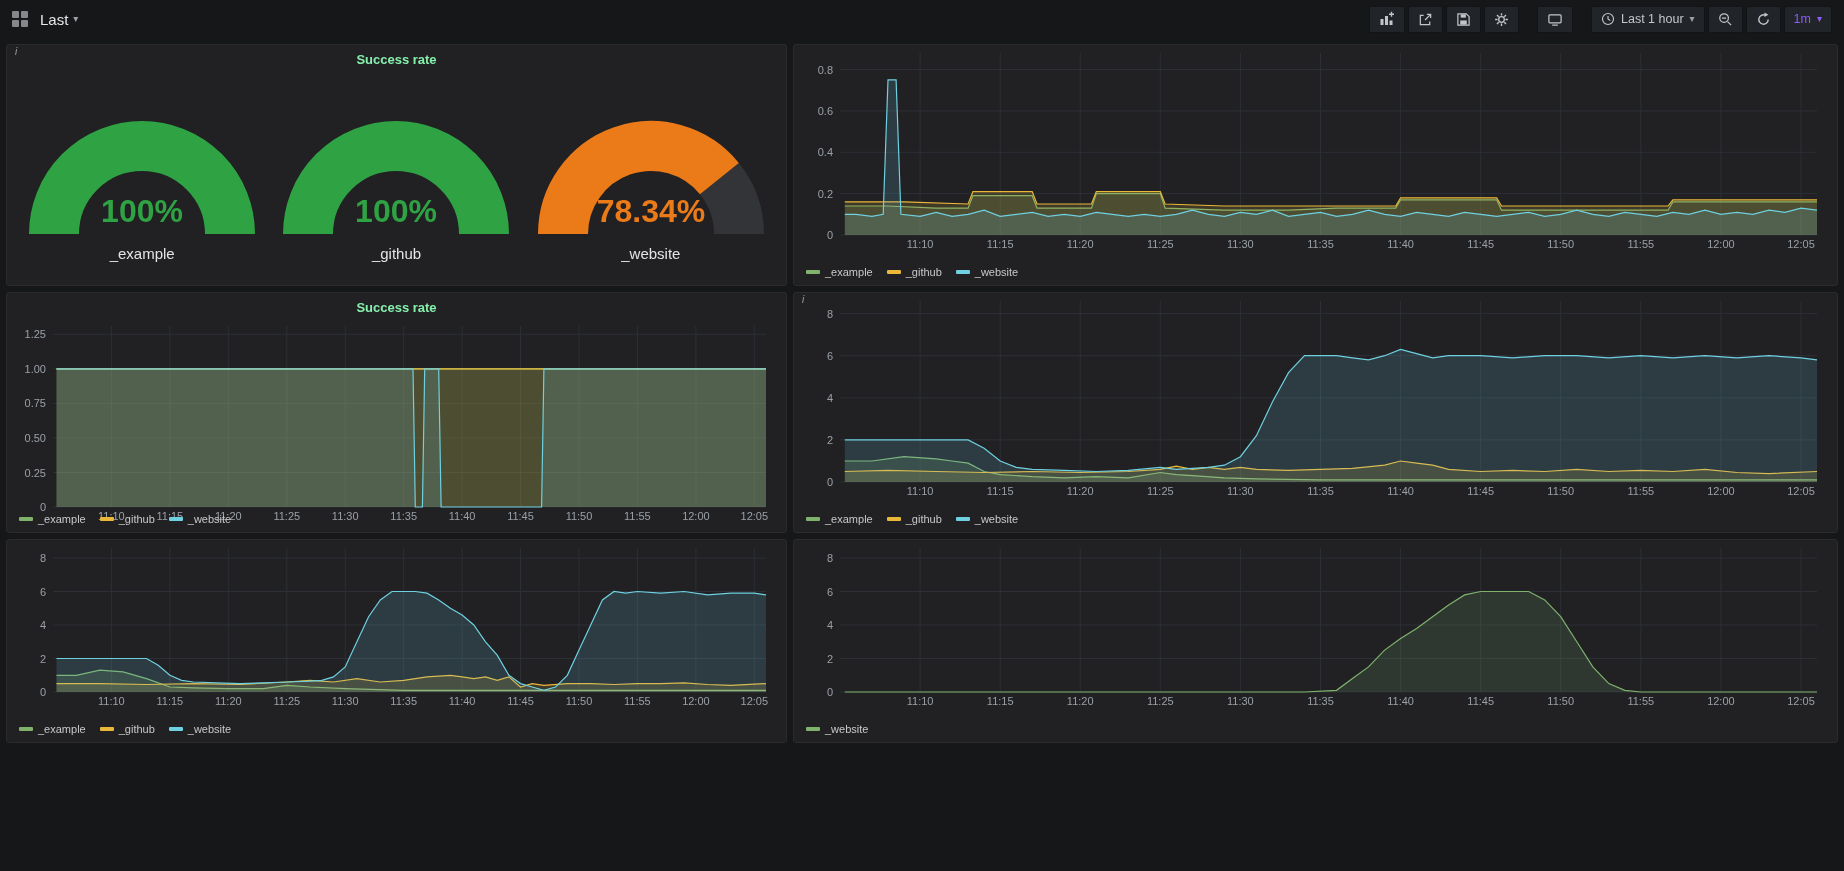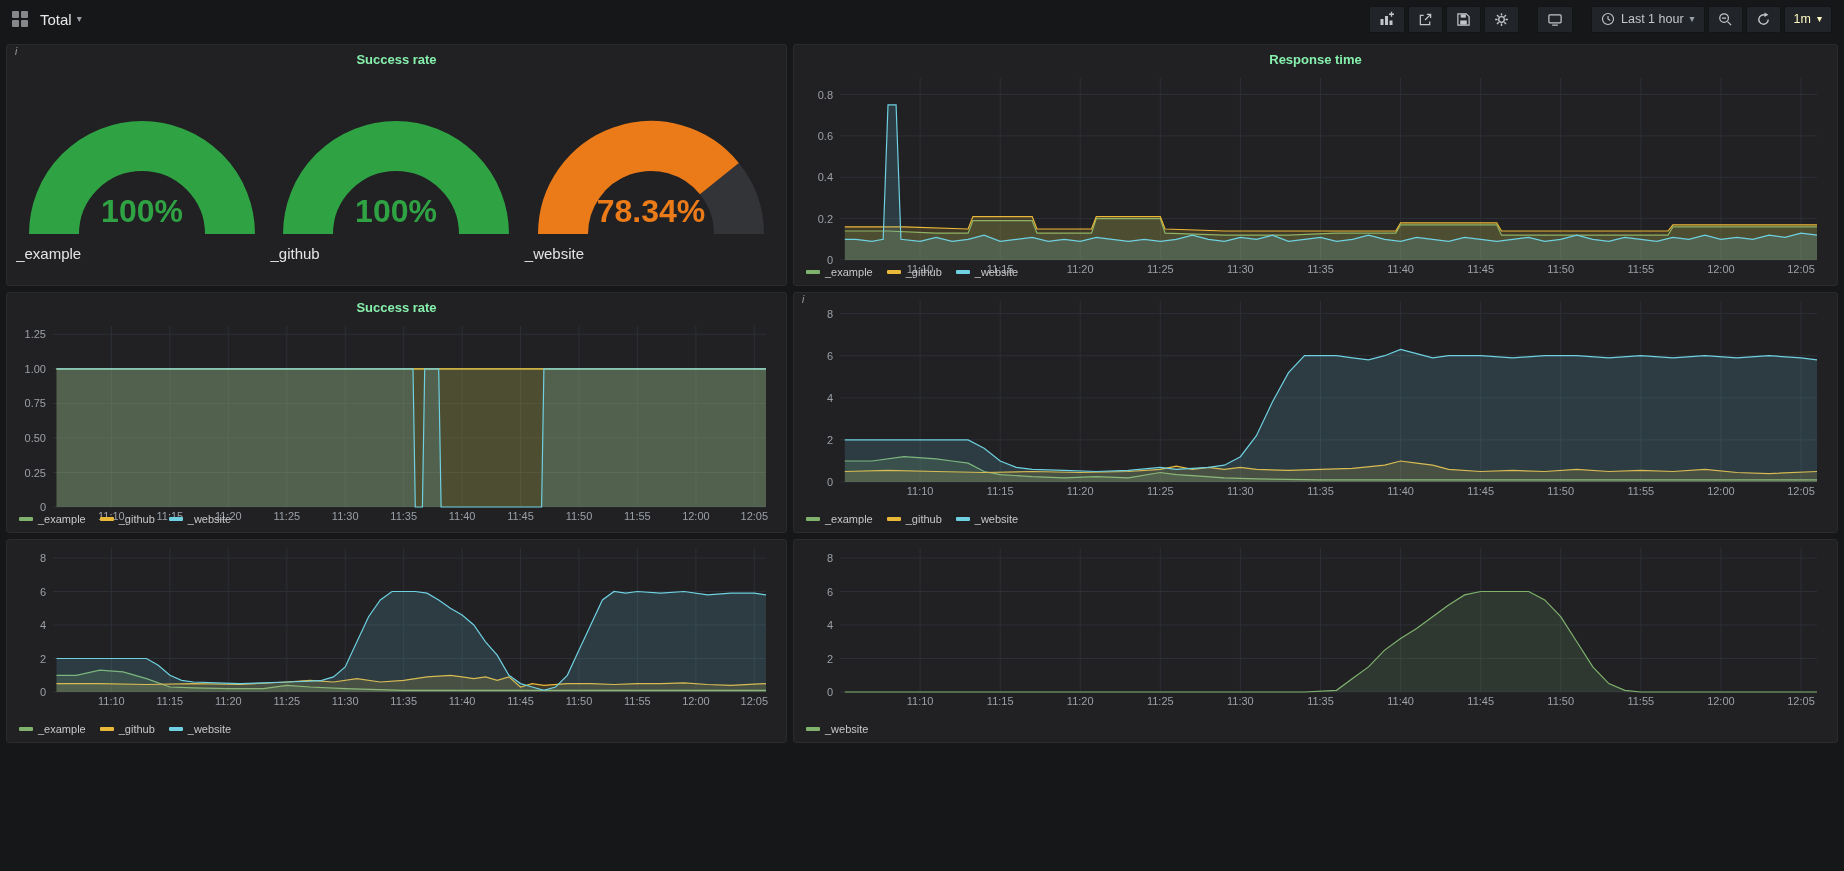--- a/index.html
+++ b/index.html
@@ -17,55 +17,55 @@
   .dash-title { font-size:15px; color:#e7e7e9; cursor:pointer; display:flex; align-items:center; gap:5px; }
   .caret { color:#9aa0a6; font-size:10px; line-height:1; }
   .nav-right { display:flex; align-items:center; gap:3px; }
   .nbtn {
     height:27px; min-width:30px; display:flex; align-items:center; justify-content:center; gap:6px;
     background:#212428; border:1px solid #121417; border-radius:2px;
     color:#c3c6c9; font-family:inherit; font-size:12.5px; padding:0 9px; cursor:pointer;
   }
   .nbtn svg { display:block; }
   .sep { width:12px; }
-  .orange { color:#fef9c3; }
+  .orange { color:#8b5cf6; }
   
   .dash { display:grid; grid-template-columns:781px 1045px; grid-template-rows:242px 241px 204px; gap:6px; padding:6px; }
   .panel {
     background:#212124; border:1px solid #2b2b2f; border-radius:3px;
     position:relative; display:flex; flex-direction:column; padding:0 8px 3px; overflow:hidden;
   }
   .panel-title { margin:0; font-size:13px; font-weight:600; color:#86efac; text-align:center; padding:7px 0 3px; cursor:pointer; flex:none; }
   .corner-info { position:absolute; top:1px; left:3px; width:12px; height:12px; font-size:10px; font-style:italic; color:#9aa0a6; line-height:12px; text-align:center; cursor:pointer; }
   .chart { flex:1; min-height:0; cursor:crosshair; }
   .legend { flex:none; display:flex; gap:14px; align-items:center; padding:1px 4px 4px; font-size:11px; color:#c7c8ca; }
   .legend .li { cursor:pointer; display:inline-flex; align-items:center; }
   .legend .sw { width:14px; height:4px; border-radius:1px; display:inline-block; margin-right:5px; }
   
   svg .grid { stroke:#2c2f36; stroke-width:1; }
   svg text.tick { fill:#9aa0a6; font-size:11px; font-family:"Liberation Sans", sans-serif; }
   
   .gauges { flex:1; display:flex; align-items:center; justify-content:space-around; }
-  .gauge { display:flex; flex-direction:column; }
+  .gauge { display:flex; flex-direction:column; align-items:center; }
   .gauge .glabel { font-size:15px; color:#e4e4e6; margin-top:3px; }
   .gauge-value { font-weight:700; font-size:32px; font-family:"Liberation Sans", sans-serif; }
 </style>
 </head>
 <body>
 
 <header class="navbar">
   <div class="nav-left">
     <span class="logo">
         <i></i>
         <i></i>
         <i></i>
         <i></i>
       </span>
     <span class="dash-title">
-      <span>Total</span>
+      <span>Last</span>
       <span class="caret">▾</span>
     </span>
   </div>
   <div class="nav-right">
     <button class="nbtn">
       <svg width="16" height="16" viewBox="0 0 16 16">
         <rect x="1.5" y="8" width="3" height="6" fill="#c3c6c9"></rect>
           <rect x="6" y="5" width="3" height="9" fill="#c3c6c9"></rect>
           <rect x="10.5" y="9.5" width="3" height="4.5" fill="#c3c6c9"></rect>
         <path d="M12.5 0.8 v5 M10 3.3 h5" stroke="#c3c6c9" stroke-width="1.4" fill="none"></path>
@@ -150,21 +150,20 @@
             <path d="M194.40 88.63A88 88 0 0 1 214.00 144.00" stroke="#333438" stroke-width="50" fill="none"></path>
             <path d="M38.00 144.00A88 88 0 0 1 194.40 88.63" stroke="#eb7b18" stroke-width="50" fill="none"></path>
             <text x="126" y="132" text-anchor="middle" class="gauge-value" fill="#eb7b18">78.34%</text>
           </svg>
           <div class="glabel">_website</div>
         </div>
       </div>
   </section>
 
   <section class="panel">
-    <h2 class="panel-title">Response time</h2>
     <div class="chart"><svg width="1027" height="207">
           <line class="grid" x1="118.1" x2="118.1" y1="8" y2="190"></line>
           <text class="tick" x="118.1" y="203" text-anchor="middle">11:10</text>
           <line class="grid" x1="198.2" x2="198.2" y1="8" y2="190"></line>
           <text class="tick" x="198.2" y="203" text-anchor="middle">11:15</text>
           <line class="grid" x1="278.2" x2="278.2" y1="8" y2="190"></line>
           <text class="tick" x="278.2" y="203" text-anchor="middle">11:20</text>
           <line class="grid" x1="358.3" x2="358.3" y1="8" y2="190"></line>
           <text class="tick" x="358.3" y="203" text-anchor="middle">11:25</text>
           <line class="grid" x1="438.4" x2="438.4" y1="8" y2="190"></line>

